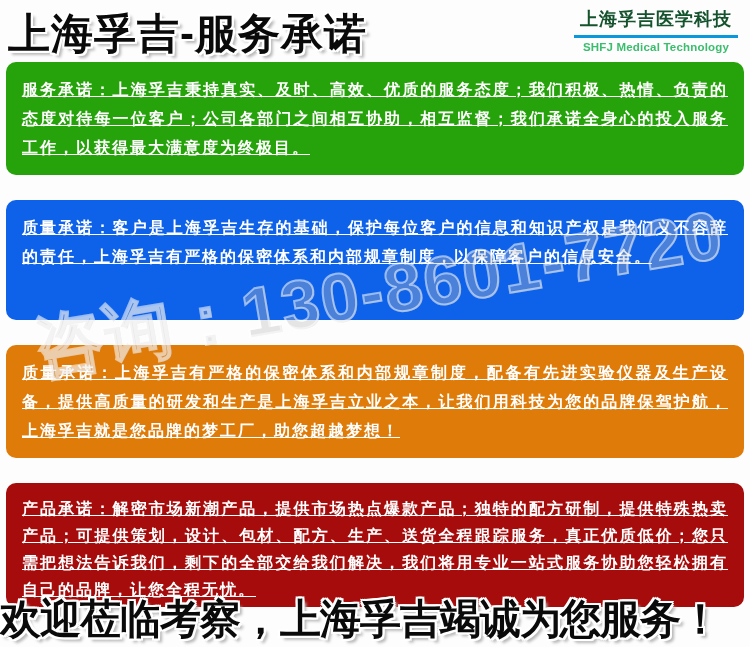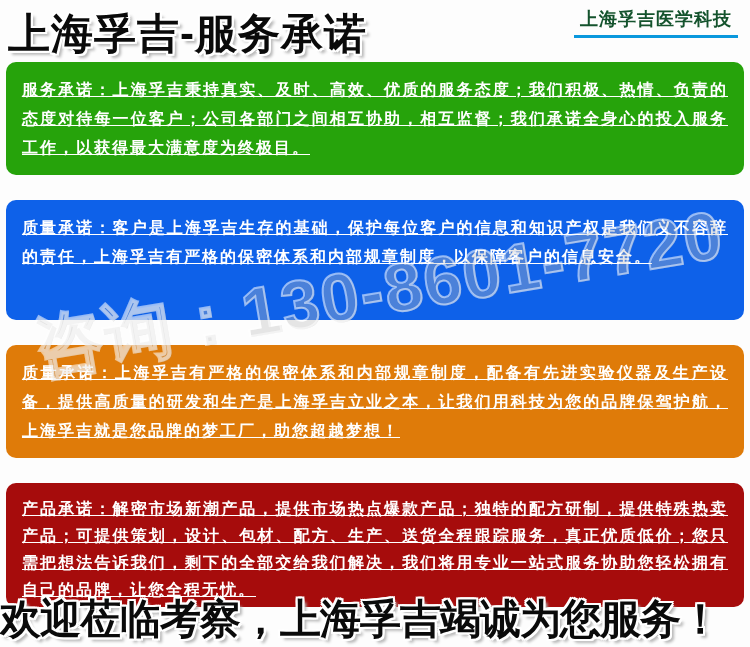--- a/index.html
+++ b/index.html
@@ -69,20 +69,21 @@
 </head>
 <body>
 
 <div class="page">
 
   <div class="header">
     <div class="main-title">上海孚吉-服务承诺</div>
     <div class="logo">
       <div class="logo-cn">上海孚吉医学科技</div>
       <hr class="logo-divider">
+      <div class="logo-en">SHFJ Medical Technology</div>
     </div>
   </div>
 
   <div class="banners">
     <div class="banner banner-service">服务承诺：上海孚吉秉持真实、及时、高效、优质的服务态度；我们积极、热情、负责的态度对待每一位客户；公司各部门之间相互协助，相互监督；我们承诺全身心的投入服务工作，以获得最大满意度为终极目。</div>
     <div class="banner banner-confidentiality">质量承诺：客户是上海孚吉生存的基础，保护每位客户的信息和知识产权是我们义不容辞的责任，上海孚吉有严格的保密体系和内部规章制度，以保障客户的信息安全。</div>
     <div class="banner banner-quality">质量承诺：上海孚吉有严格的保密体系和内部规章制度，配备有先进实验仪器及生产设备，提供高质量的研发和生产是上海孚吉立业之本，让我们用科技为您的品牌保驾护航，上海孚吉就是您品牌的梦工厂，助您超越梦想！</div>
     <div class="banner banner-product">产品承诺：解密市场新潮产品，提供市场热点爆款产品；独特的配方研制，提供特殊热卖产品；可提供策划，设计、包材、配方、生产、送货全程跟踪服务，真正优质低价；您只需把想法告诉我们，剩下的全部交给我们解决，我们将用专业一站式服务协助您轻松拥有自己的品牌，让您全程无忧。</div>
   </div>
 

